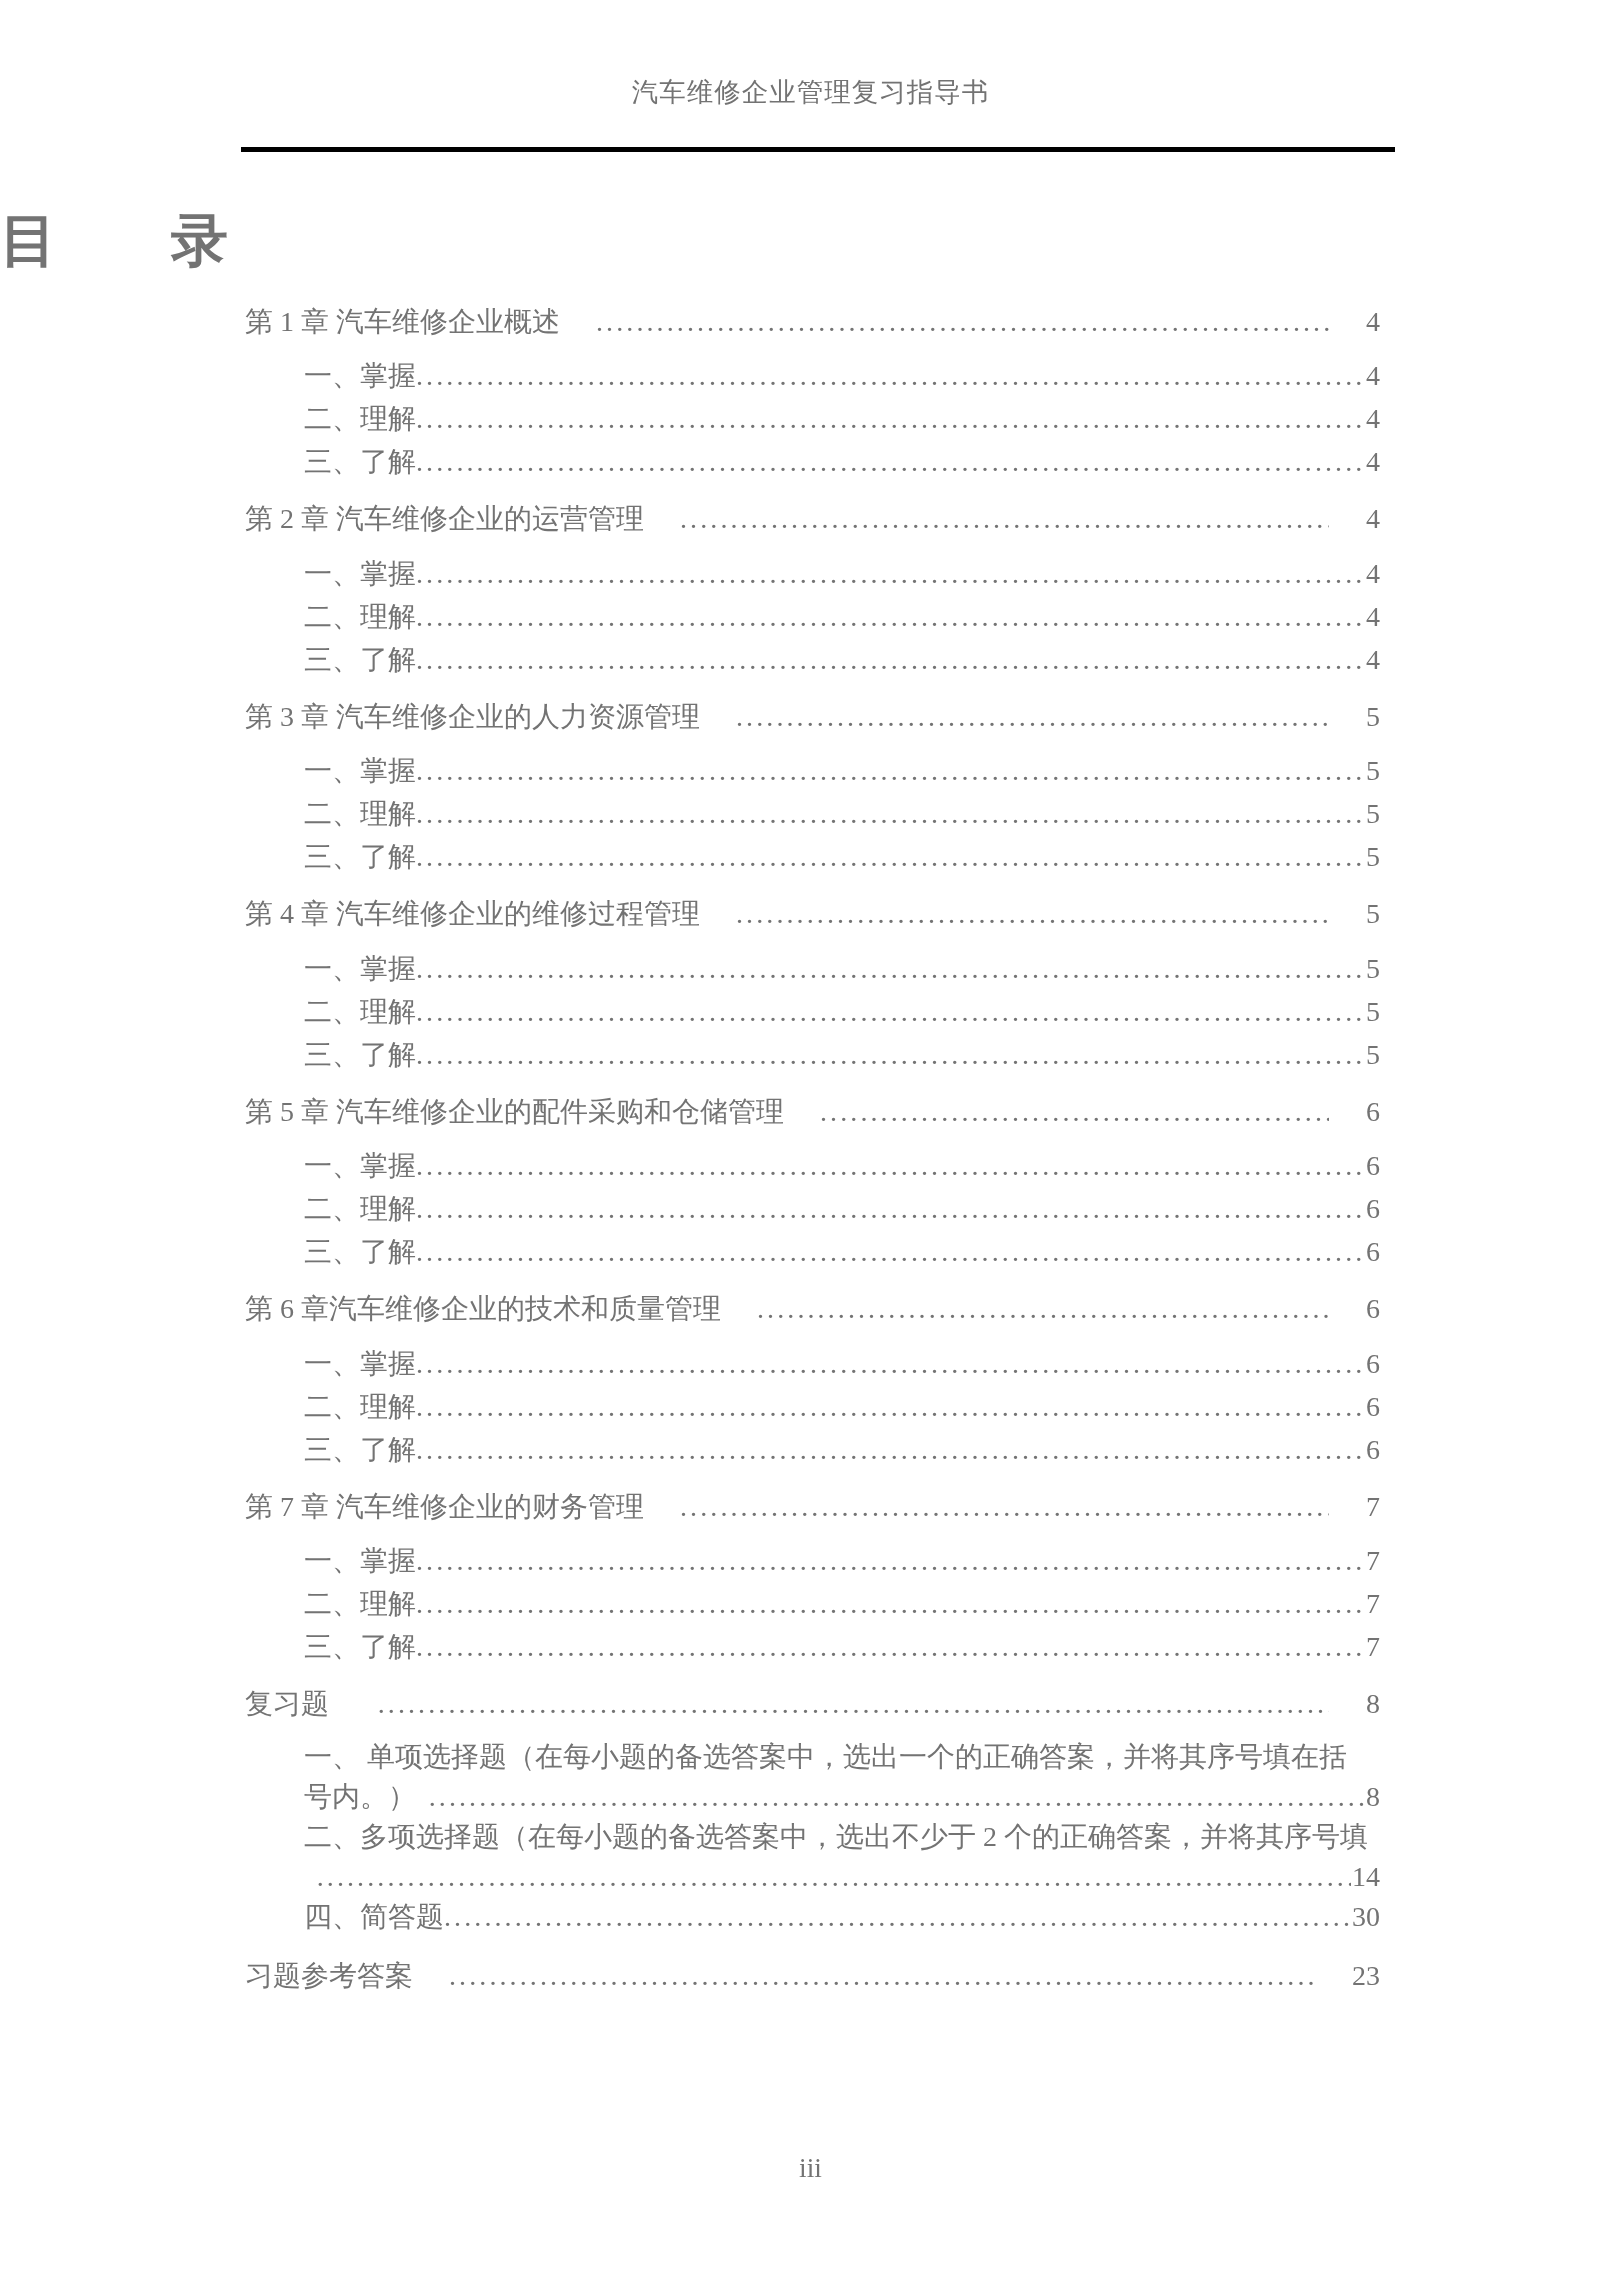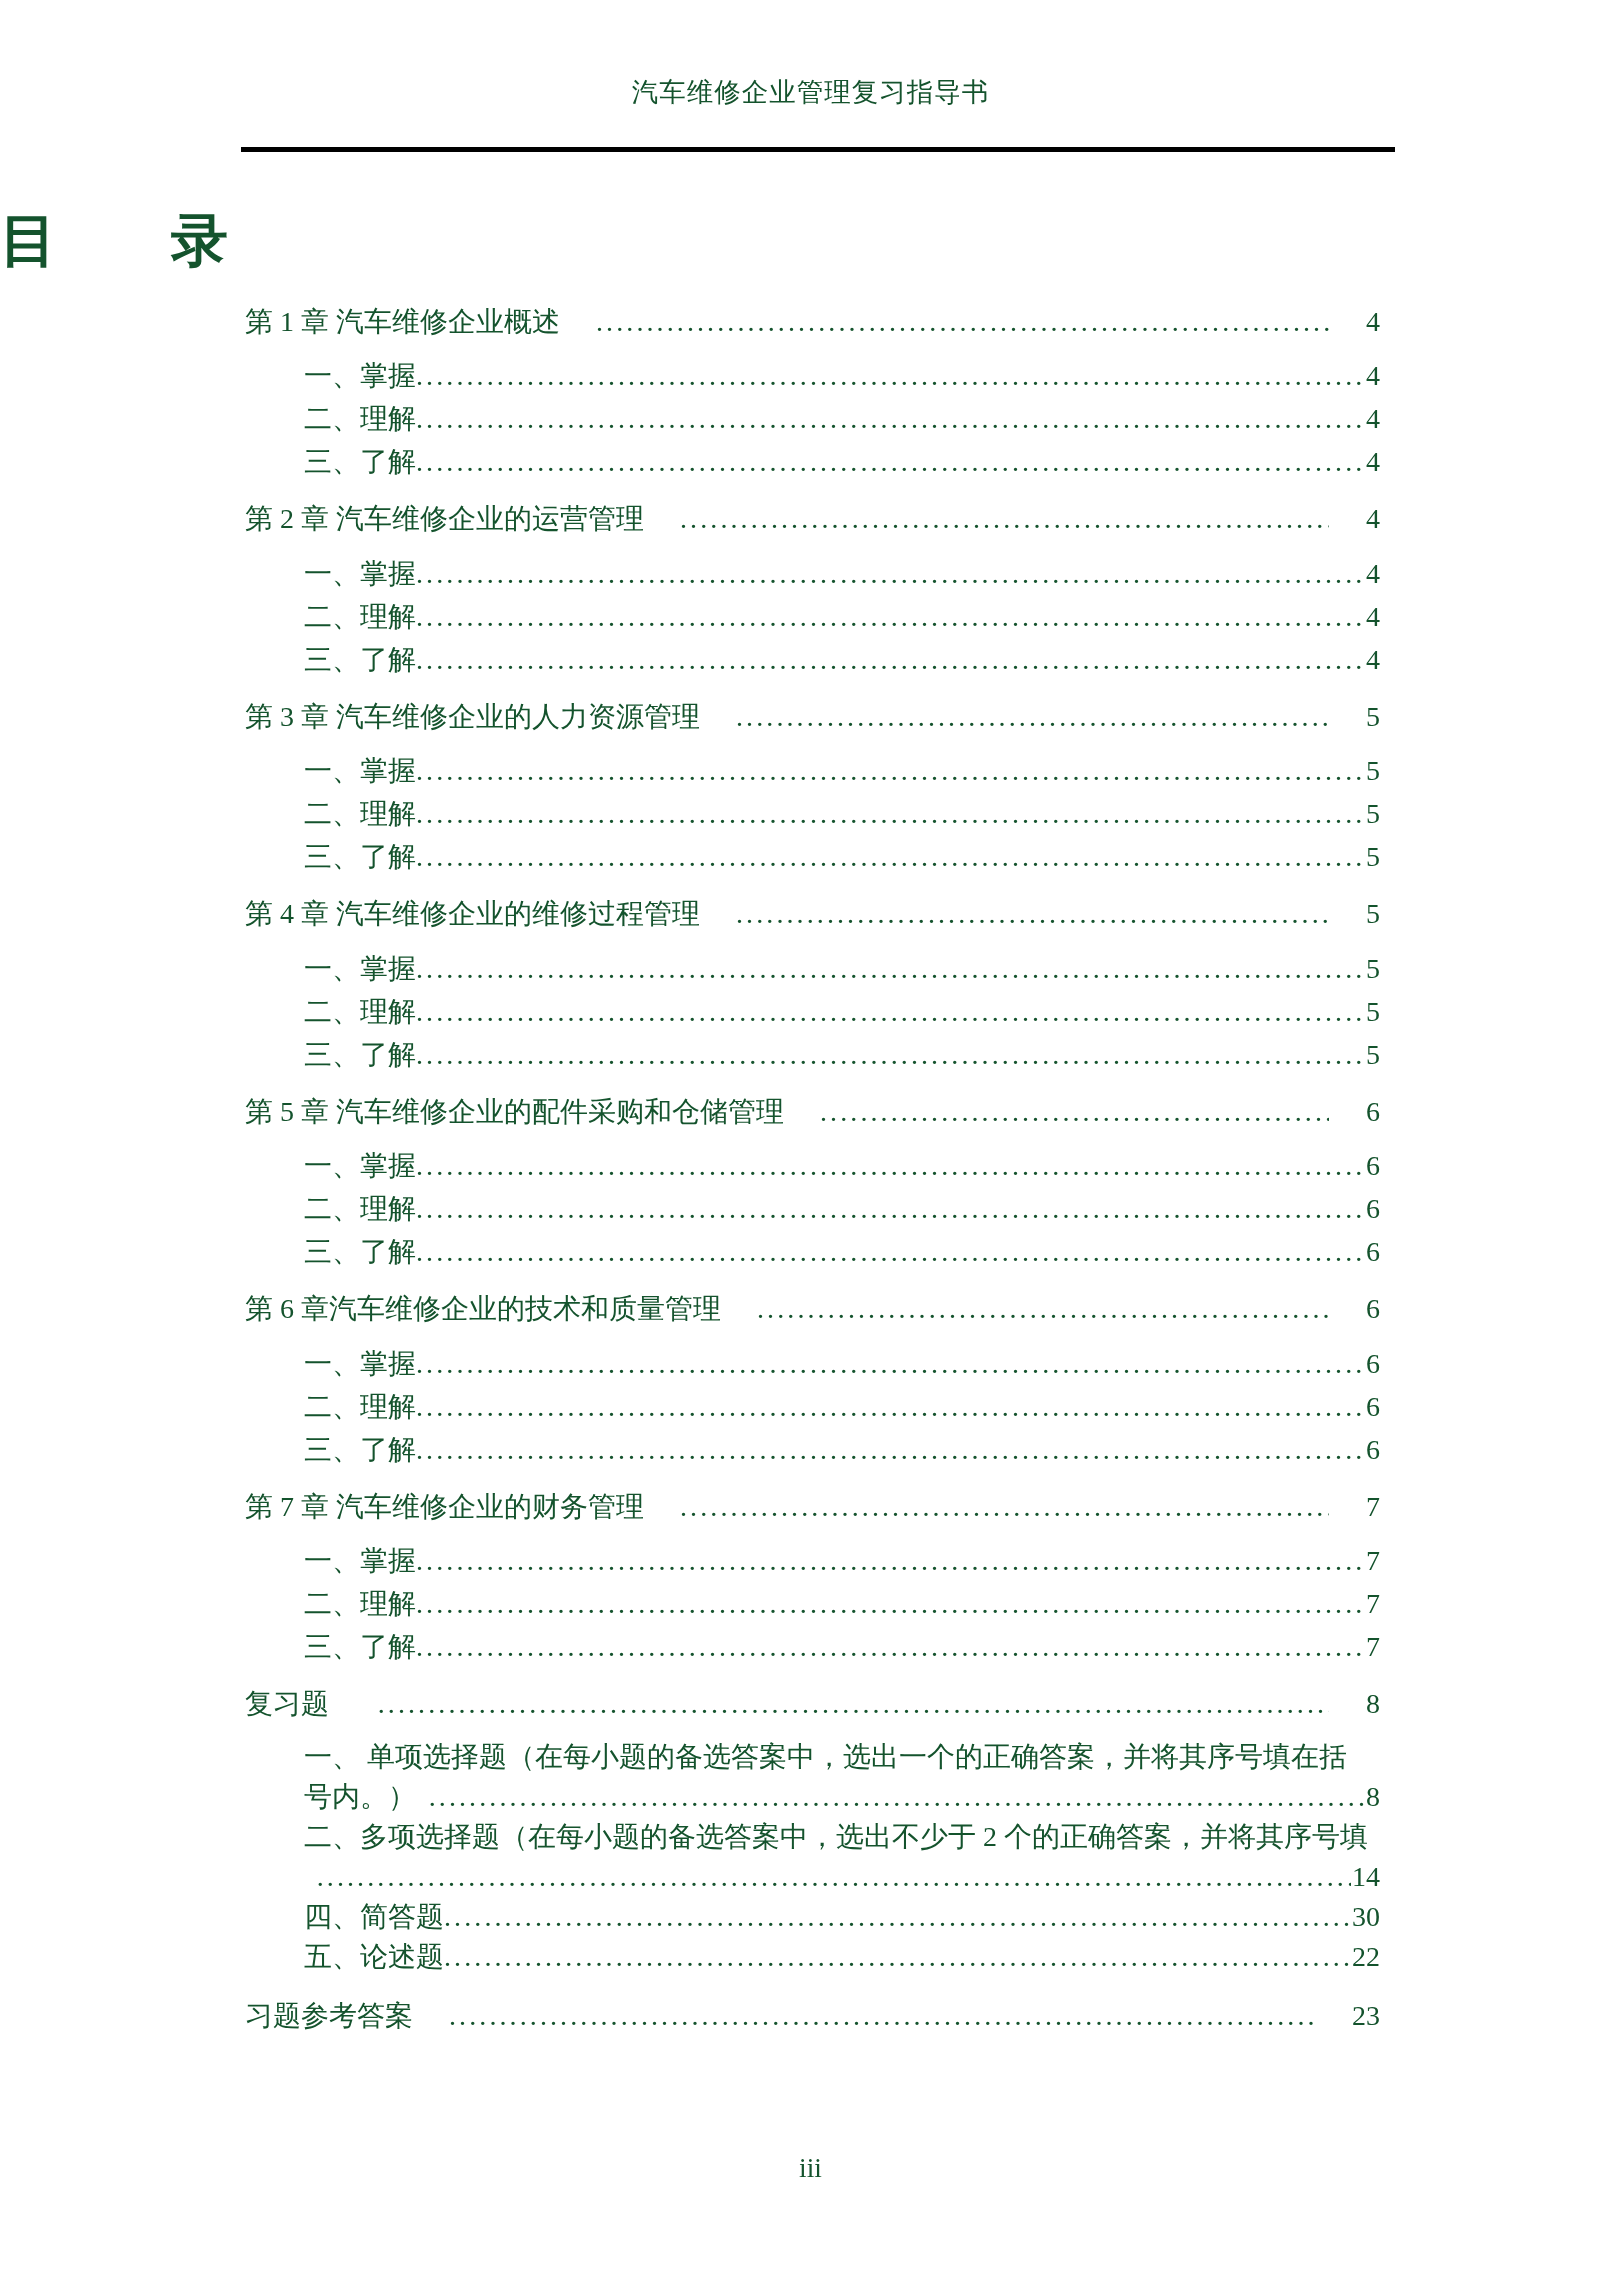--- a/index.html
+++ b/index.html
@@ -1,21 +1,21 @@
 <!DOCTYPE html>
 <html><head>
 <meta charset="utf-8">
 <style>
   html,body { margin:0; padding:0; background:#e8e8e8; }
   .page {
     position:relative;
     width:1621px; height:2293px;
     margin:0 auto;
     background:#ffffff;
-    color:#14532d;
+    color:#737373;
     font-family:"Liberation Serif","DejaVu Serif",serif;
     overflow:hidden;
   }
   .header-title {
     position:absolute; top:78px; left:0; width:100%;
     text-align:center;
     font-size:26.5px; line-height:29px; letter-spacing:1px;
   }
   .header-rule {
     position:absolute; top:147px; left:241px;
@@ -225,25 +225,20 @@
       </div>
       <div class="row tight sub">
         <span class="leader gap"></span>
         <span class="pagenum">14</span>
       </div>
       <div class="row tight sub">
         <span class="label">四、简答题</span>
         <span class="leader"></span>
         <span class="pagenum">30</span>
       </div>
-      <div class="row tight sub">
-        <span class="label">五、论述题</span>
-        <span class="leader"></span>
-        <span class="pagenum">22</span>
-      </div>
       <div class="row chapter last">
         <span class="label">习题参考答案</span>
         <span class="leader"></span>
         <span class="pagenum">23</span>
       </div>
     </div>
 
   <div class="footer-page">iii</div>
 
 </div>

